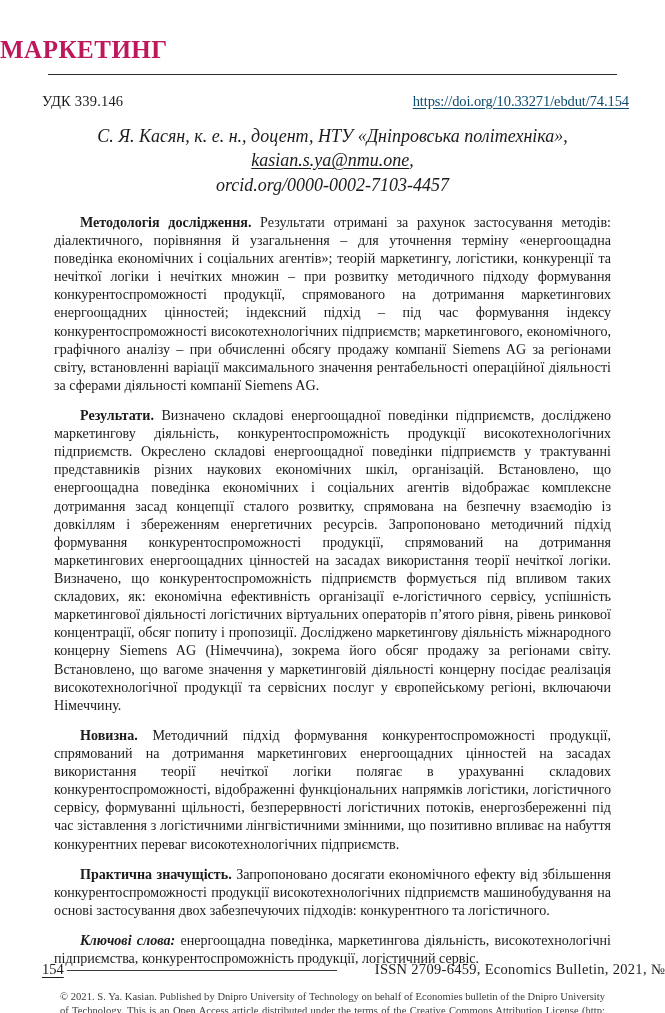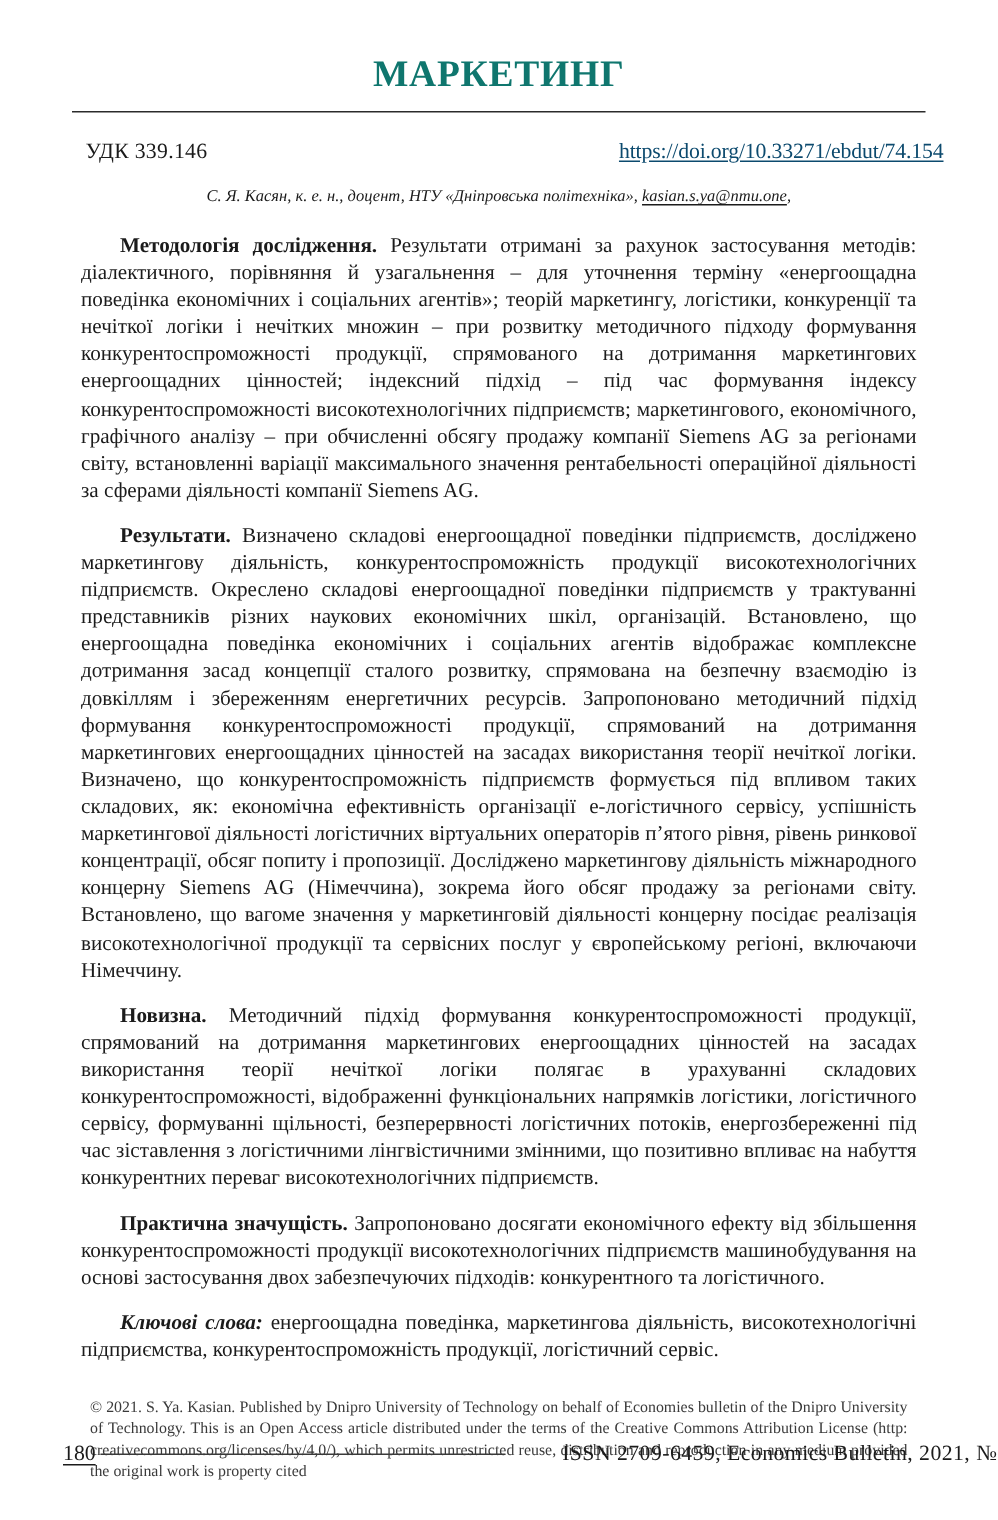--- a/index.html
+++ b/index.html
@@ -18,40 +18,40 @@
   .page {
     position: relative;
     width: 665px;
     height: 1013px;
     box-sizing: border-box;
     padding: 0;
   }
 
   
   .running-head {
-    text-align: center;
+    text-align: left;
     font-size: 25px;
     font-weight: bold;
     letter-spacing: 0.5px;
     padding-top: 37px;
     line-height: 1.0;
-    color: #0f766e;
+    color: #be185d;
   }
   .head-rule {
     border: none;
     border-top: 1.6px solid #2b2b2b;
     margin: 12px 48px 0 48px;
   }
 
   
   .meta-row {
     display: flex;
     justify-content: space-between;
     align-items: baseline;
-    margin: 18px 36px 0 57px;
+    margin: 18px 36px 0 42px;
     font-size: 14.5px;
     gap: 16px;
   }
   .udk {
     letter-spacing: 0.2px;
   }
   .doi {
     text-decoration: underline;
     text-underline-offset: 2px;
     color: #0c4a6e;
@@ -66,21 +66,21 @@
     line-height: 1.33;
     margin: 19px 52px 0 52px;
     letter-spacing: 0.05px;
   }
   .article-title div { white-space: nowrap; }
 
   
   .authors {
     text-align: center;
     font-style: italic;
-    font-size: 11px;
+    font-size: 18px;
     line-height: 1.35;
     margin: 14px 40px 0 40px;
   }
   .authors .email {
     text-decoration: underline;
     text-underline-offset: 2px;
   }
   .orcid { font-style: italic; }
 
   
@@ -148,20 +148,21 @@
   <hr class="head-rule">
 
   <div class="meta-row">
     <span class="udk">УДК 339.146</span>
     <span class="doi">https://doi.org/10.33271/ebdut/74.154</span>
   </div>
 
 
   <div class="authors">
     <div><span>С. Я. Касян, к. е. н., доцент, НТУ «Дніпровська політехніка», </span><span class="email">kasian.s.ya@nmu.one</span><span>,</span></div>
+    <div class="orcid">orcid.org/0000-0002-7103-4457</div>
   </div>
 
   <div class="abstract">
 
     <p><span class="lead">Методологія дослідження.</span><span> Результати отримані за рахунок застосування методів: діалектичного, порівняння й узагальнення – для уточнення терміну «енергоощадна поведінка економічних і соціальних агентів»; теорій маркетингу, логістики, конкуренції та нечіткої логіки і нечітких множин – при розвитку методичного підходу формування  конкурентоспроможності продукції, спрямованого на дотримання маркетингових енергоощадних цінностей; індексний підхід – під час формування індексу конкурентоспроможності високотехнологічних підприємств; маркетингового, економічного, графічного аналізу – при обчисленні обсягу продажу компанії Siemens AG за регіонами світу, встановленні варіації максимального значення рентабельності операційної діяльності за сферами діяльності компанії Siemens AG.</span></p>
 
     <p><span class="lead">Результати.</span><span> Визначено складові енергоощадної поведінки підприємств, досліджено маркетингову діяльність, конкурентоспроможність продукції високотехнологічних підприємств. Окреслено складові енергоощадної поведінки підприємств у трактуванні представників різних наукових економічних шкіл, організацій. Встановлено, що енергоощадна поведінка економічних і соціальних агентів відображає комплексне дотримання засад концепції сталого розвитку, спрямована на безпечну взаємодію із довкіллям і збереженням енергетичних ресурсів. Запропоновано методичний підхід формування конкурентоспроможності продукції, спрямований на дотримання маркетингових енергоощадних цінностей на засадах використання  теорії нечіткої логіки. Визначено, що конкурентоспроможність підприємств формується під впливом таких складових, як: економічна ефективність організації е-логістичного сервісу, успішність маркетингової діяльності логістичних віртуальних операторів п’ятого рівня, рівень ринкової концентрації, обсяг попиту і пропозиції. Досліджено маркетингову діяльність міжнародного концерну Siemens AG (Німеччина), зокрема його обсяг продажу за регіонами світу. Встановлено, що вагоме значення у маркетинговій діяльності концерну посідає реалізація високотехнологічної продукції та сервісних послуг у європейському регіоні, включаючи Німеччину.</span></p>
 
     <p><span class="lead">Новизна.</span><span> Методичний підхід формування конкурентоспроможності продукції, спрямований на дотримання маркетингових енергоощадних цінностей на засадах використання теорії нечіткої логіки полягає в урахуванні складових конкурентоспроможності, відображенні функціональних напрямків логістики, логістичного сервісу,  формуванні  щільності,  безперервності логістичних потоків, енергозбереженні під час зіставлення з логістичними лінгвістичними змінними, що позитивно впливає на набуття конкурентних переваг  високотехнологічних підприємств.</span></p>
 
@@ -170,19 +171,19 @@
     <p><span class="kw-lead">Ключові слова:</span><span> енергоощадна поведінка, маркетингова діяльність, високотехнологічні підприємства, конкурентоспроможність продукції, логістичний сервіс.</span></p>
 
   </div>
 
   <div class="copyright">
     <p>© 2021. S. Ya. Kasian. Published by Dnipro University of Technology on behalf of Economies bulletin of the Dnipro University of Technology. This is an Open Access article distributed under the terms of the Creative Commons Attribution License (http: creativecommons.org/licenses/by/4,0/), which permits unrestricted reuse, distribution and reproduction in any medium provided the original work is property cited</p>
   </div>
 
   <div class="footer">
     <div class="footer-inner">
-      <span class="page-no">180</span>
+      <span class="page-no">154</span>
       <span class="footer-rule"></span>
       <span class="footer-issn">ISSN  2709-6459,  Economics Bulletin,  2021,  №2</span>
     </div>
   </div>
 
 </div>
 
 </body></html>

